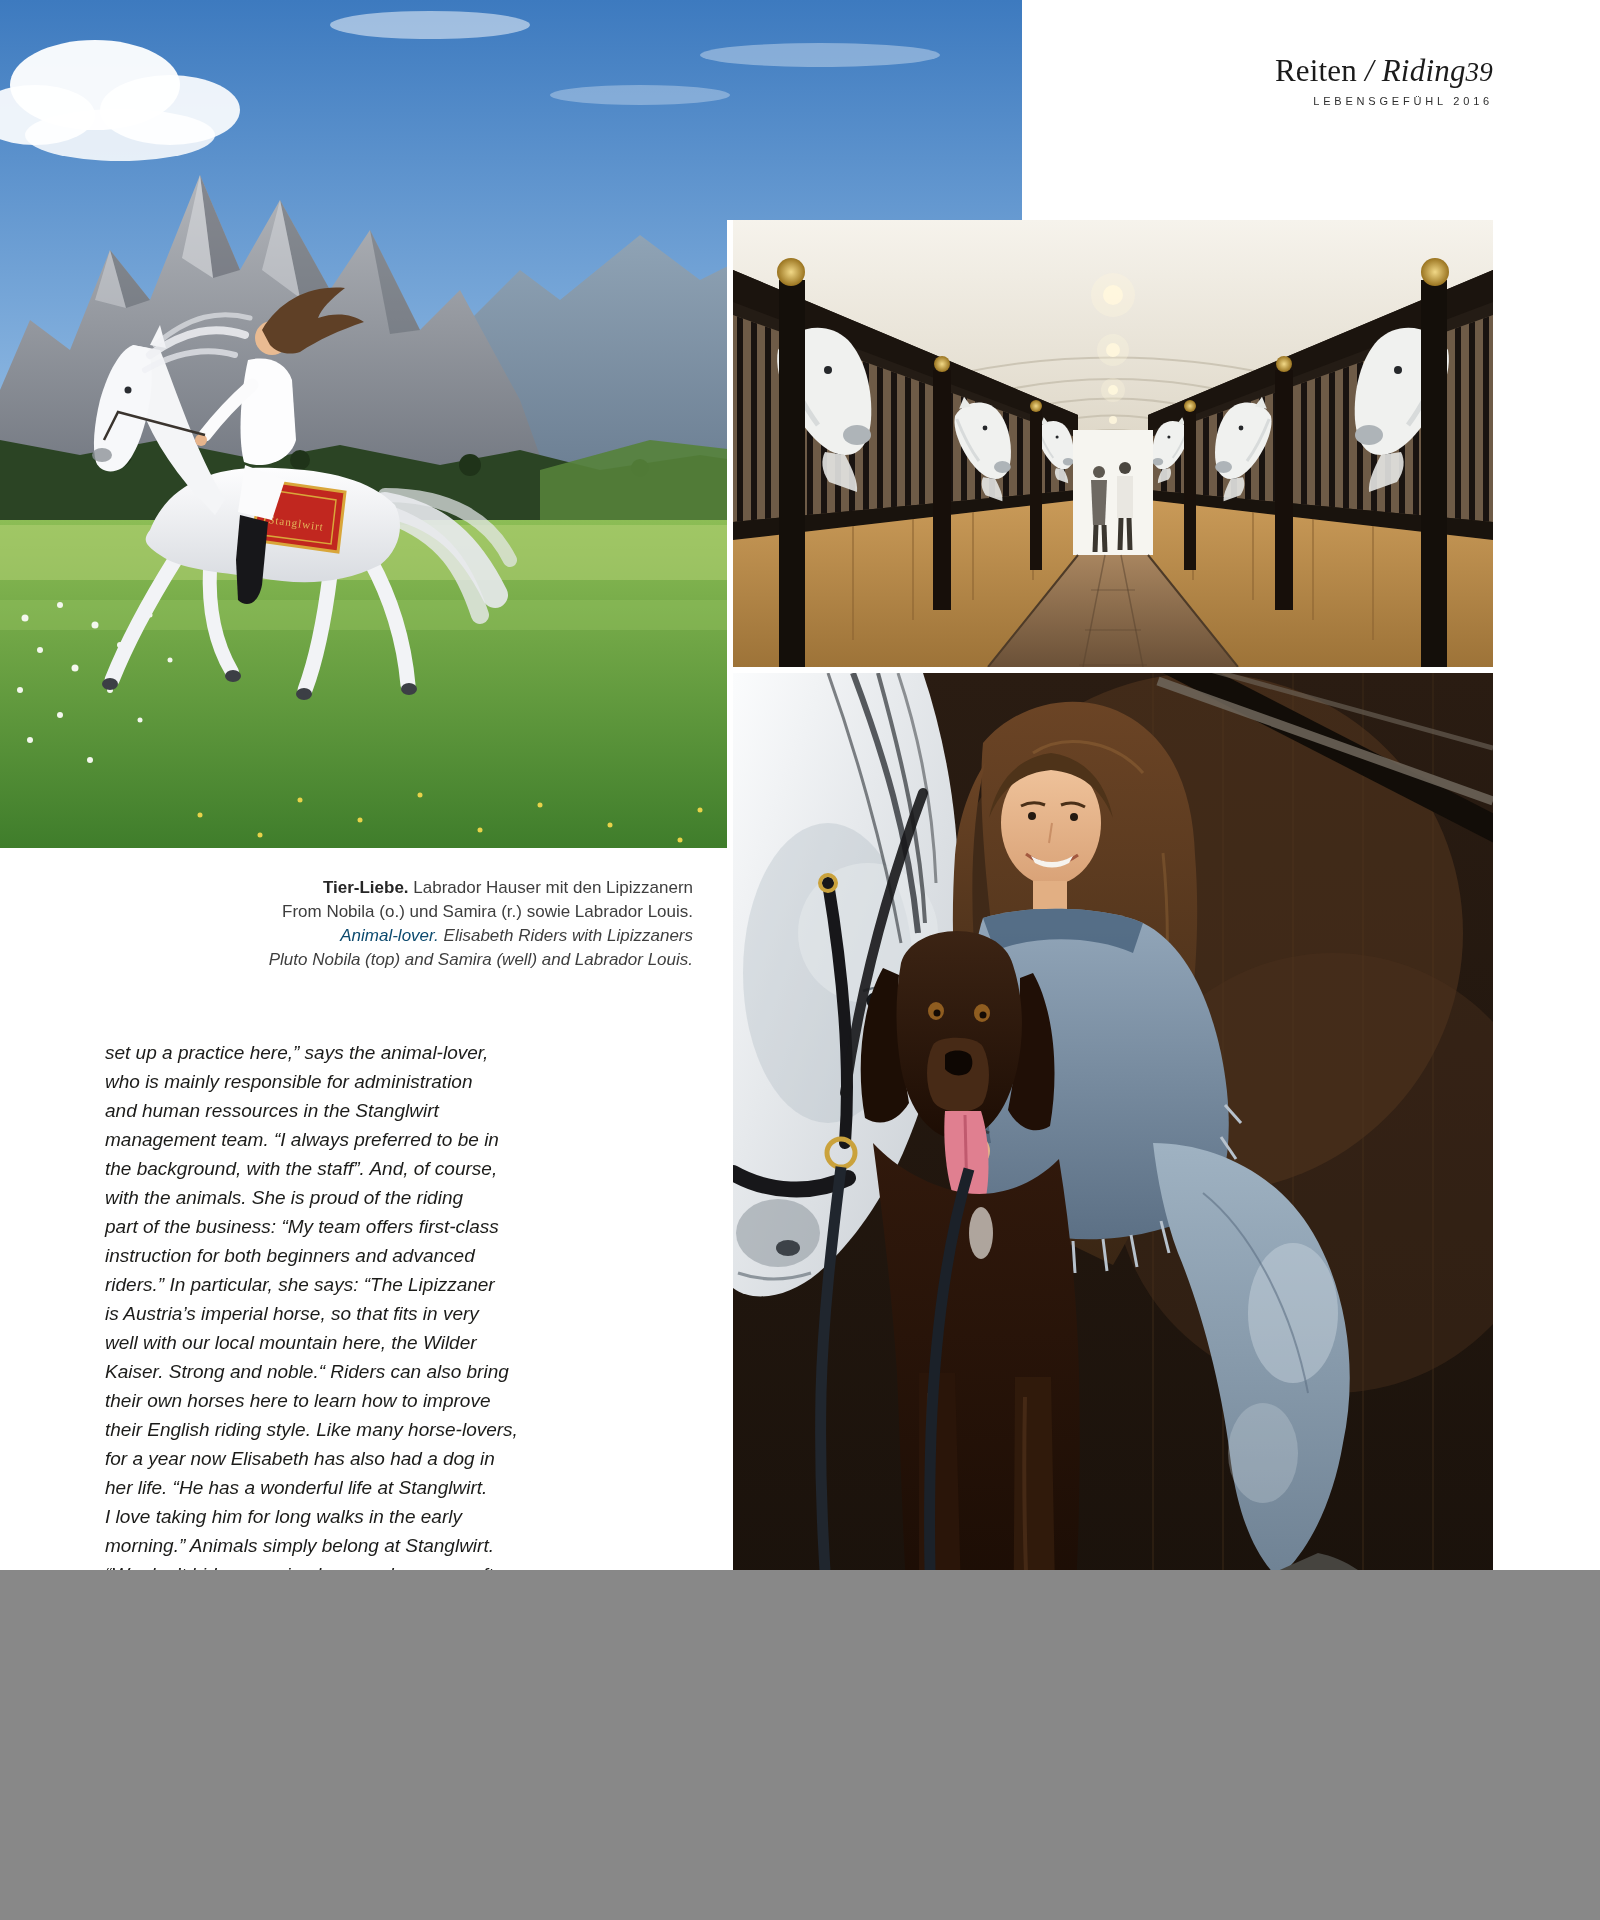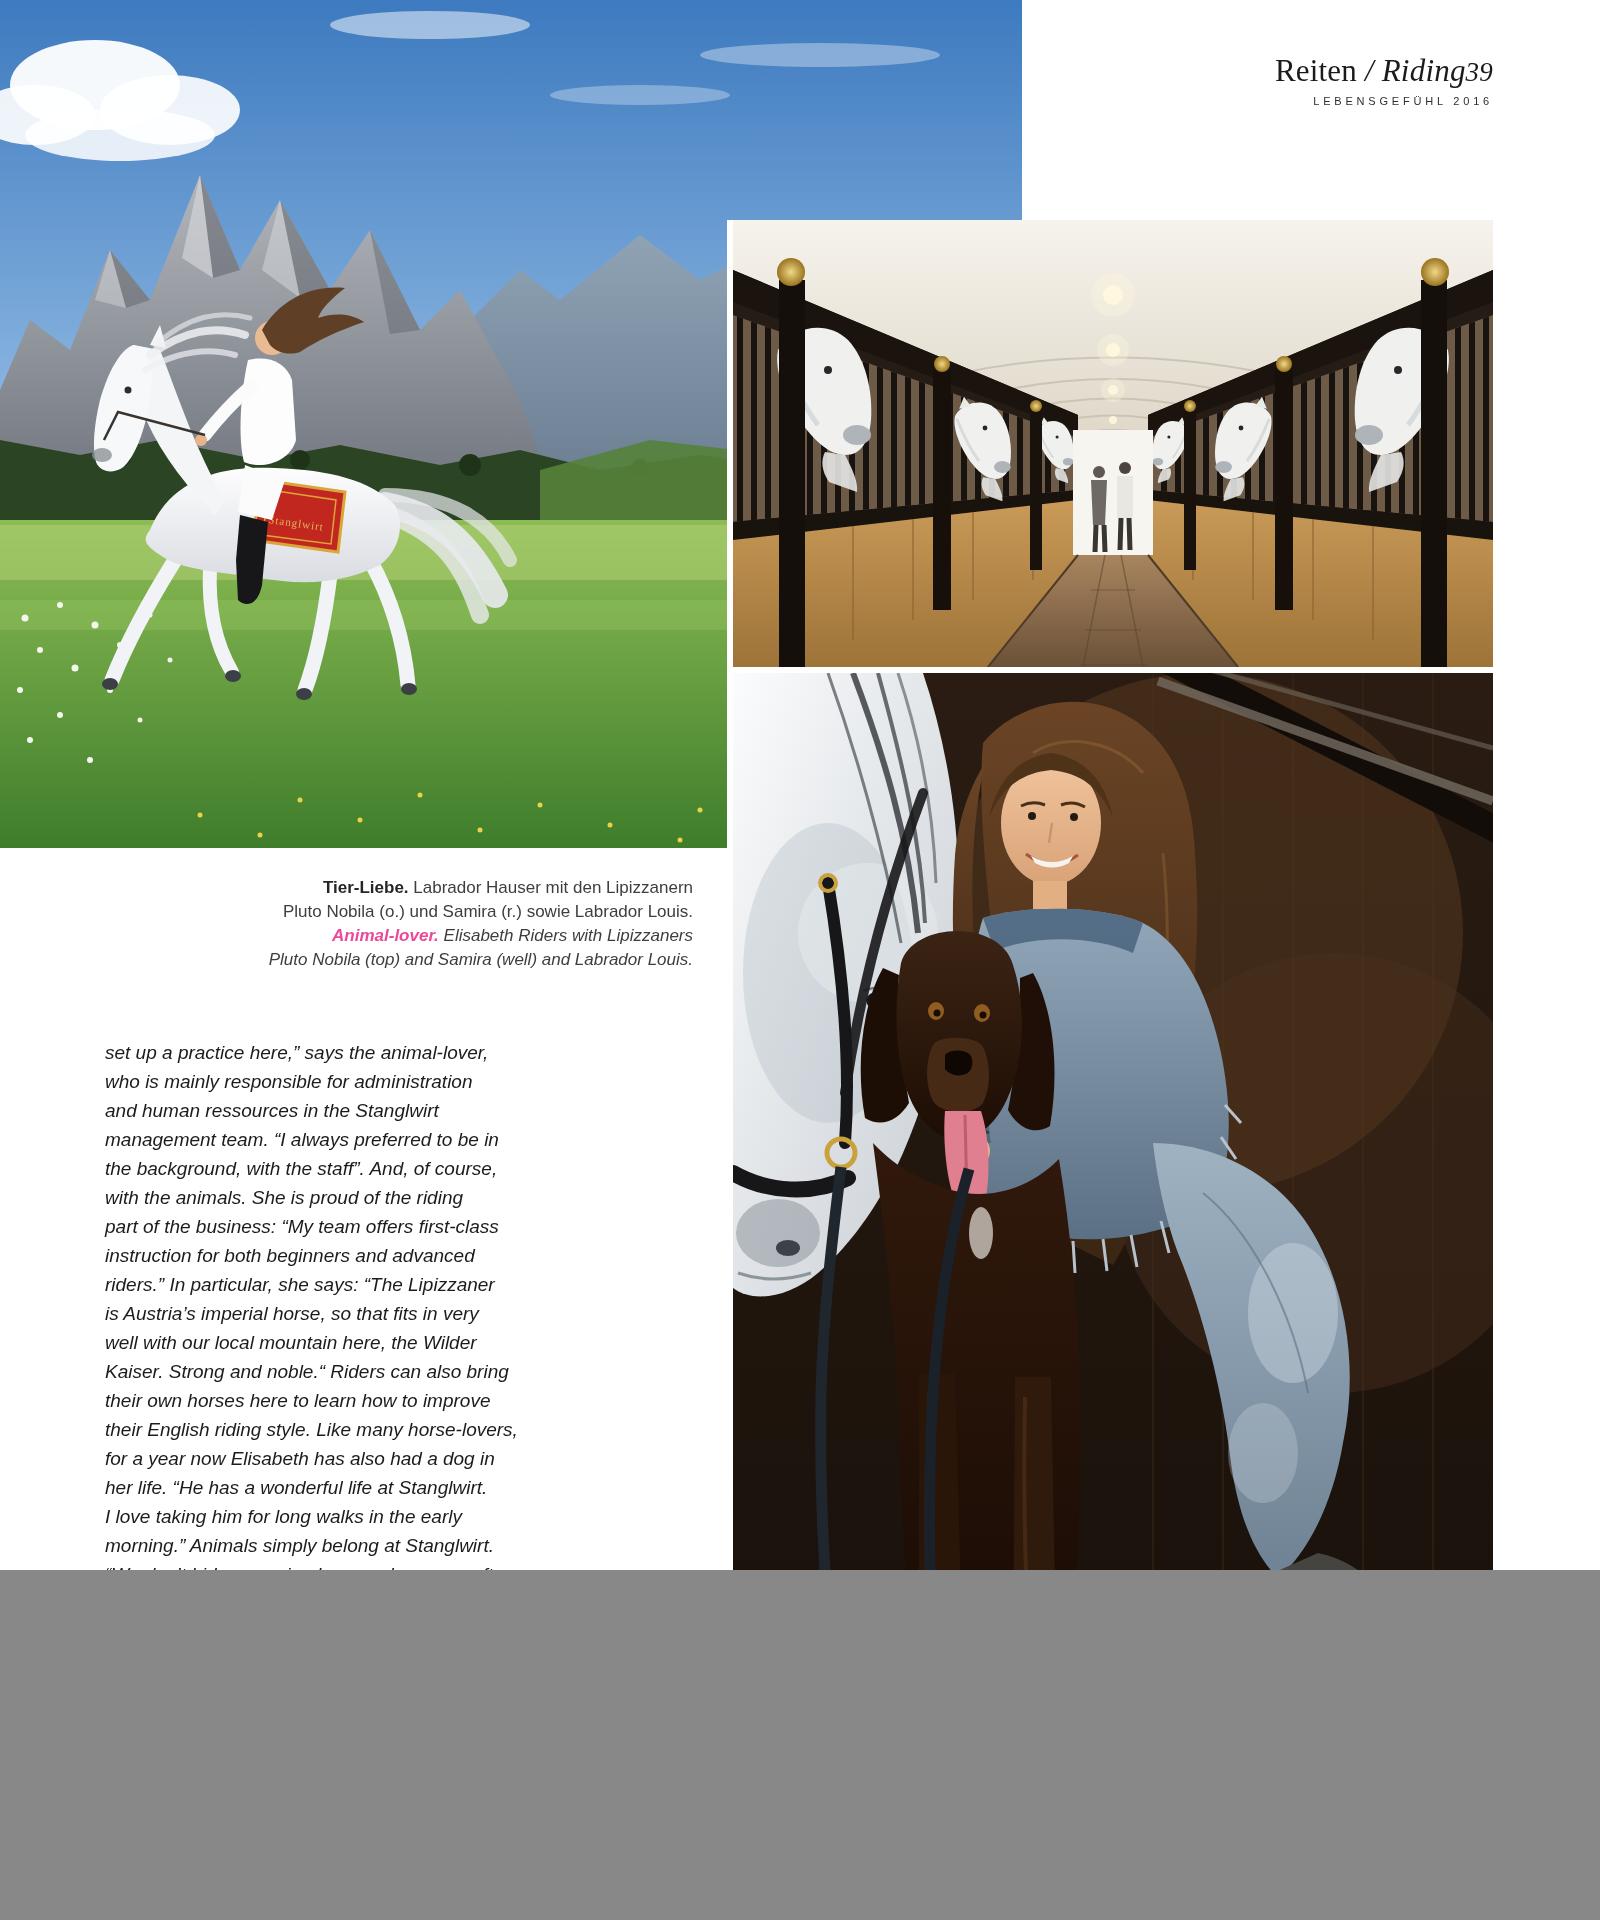--- a/index.html
+++ b/index.html
@@ -15,21 +15,21 @@
   .header-sub{margin-top:6px;font-size:11px;letter-spacing:3.8px;color:#2e2e2e;white-space:nowrap;}
 
   .photo-rider{left:0;top:0;width:1022px;height:848px;}
   .photo-stable{left:727px;top:220px;width:766px;height:453px;background:#fff;padding:0 0 6px 6px;box-sizing:border-box;}
   .photo-portrait{left:727px;top:673px;width:766px;height:1117px;background:#fff;padding-left:6px;box-sizing:border-box;}
 
   .caption{position:absolute;top:876px;right:907px;text-align:right;
            font-size:17px;line-height:24px;color:#3e3e3e;white-space:nowrap;}
   .caption .b{font-weight:bold;color:#262626;margin-left:25px;}
   .caption .i{font-style:italic;}
-  .caption .bi{font-weight:bold;font-style:italic;color:#ec4899;}
+  .caption .bi{font-weight:normal;font-style:italic;color:#0c4a6e;}
 
   .article{position:absolute;left:105px;top:1038px;width:540px;
            font-family:Liberation Sans, sans-serif;font-style:italic;
            font-size:19px;line-height:29px;color:#1c1c1a;white-space:pre-line;}
 
   .page-footer{position:absolute;left:108px;top:1826px;font-size:16px;
                letter-spacing:3.2px;color:#3a3a36;white-space:nowrap;}
 </style>
 </head>
 <body>
@@ -460,21 +460,21 @@
           <path d="M710,1100 C704,1050 702,1010 708,970"></path>
           <path d="M370,1060 C368,1028 368,1005 372,985"></path>
           <path d="M480,1042 C478,1016 478,1000 482,982"></path>
         </g>
       </g>
     </svg>
   </div>
 
   <div class="caption">
     <div><span class="b">Tier-Liebe.</span><span> Labrador Hauser mit den Lipizzanern</span></div>
-    <div>Pluto Nobila (o.) und Samira (r.) sowie Labrador Louis.</div>
+    <div>From Nobila (o.) und Samira (r.) sowie Labrador Louis.</div>
     <div class="i"><span class="bi">Animal-lover.</span><span> Elisabeth Riders with Lipizzaners</span></div>
     <div class="i">Pluto Nobila (top) and Samira (well) and Labrador Louis.</div>
   </div>
 
   <div class="article">set up a practice here,” says the animal-lover,
 who is mainly responsible for administration
 and human ressources in the Stanglwirt
 management team. “I always preferred to be in
 the background, with the staff”. And, of course,
 with the animals. She is proud of the riding

